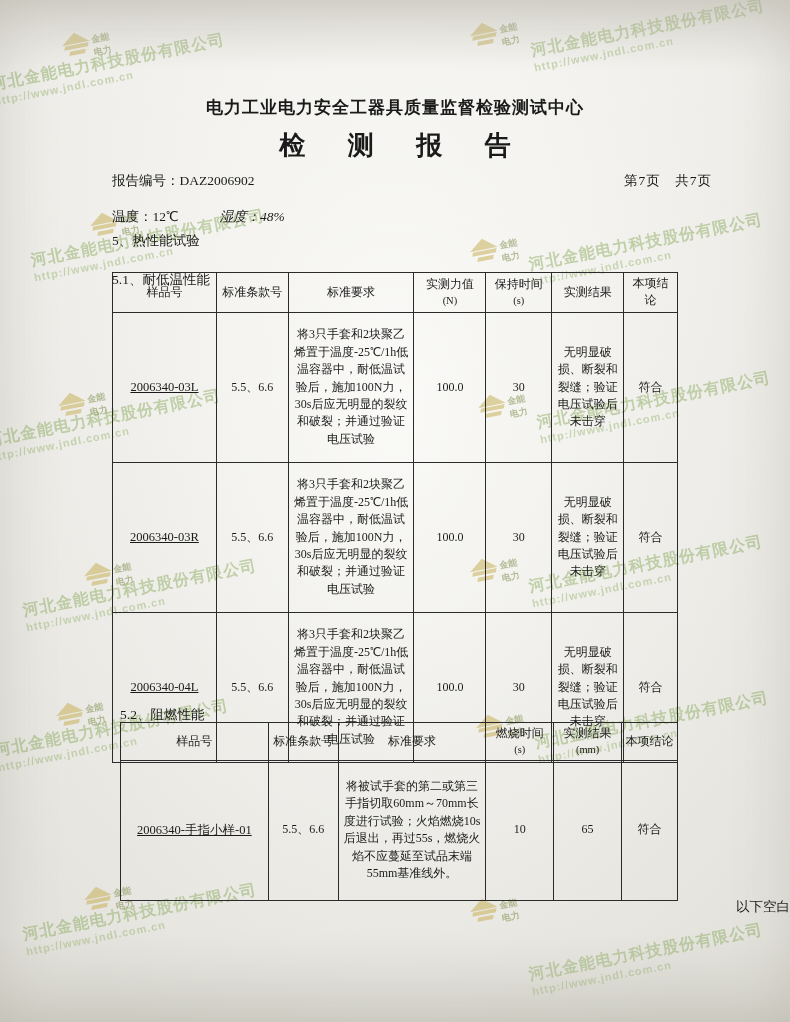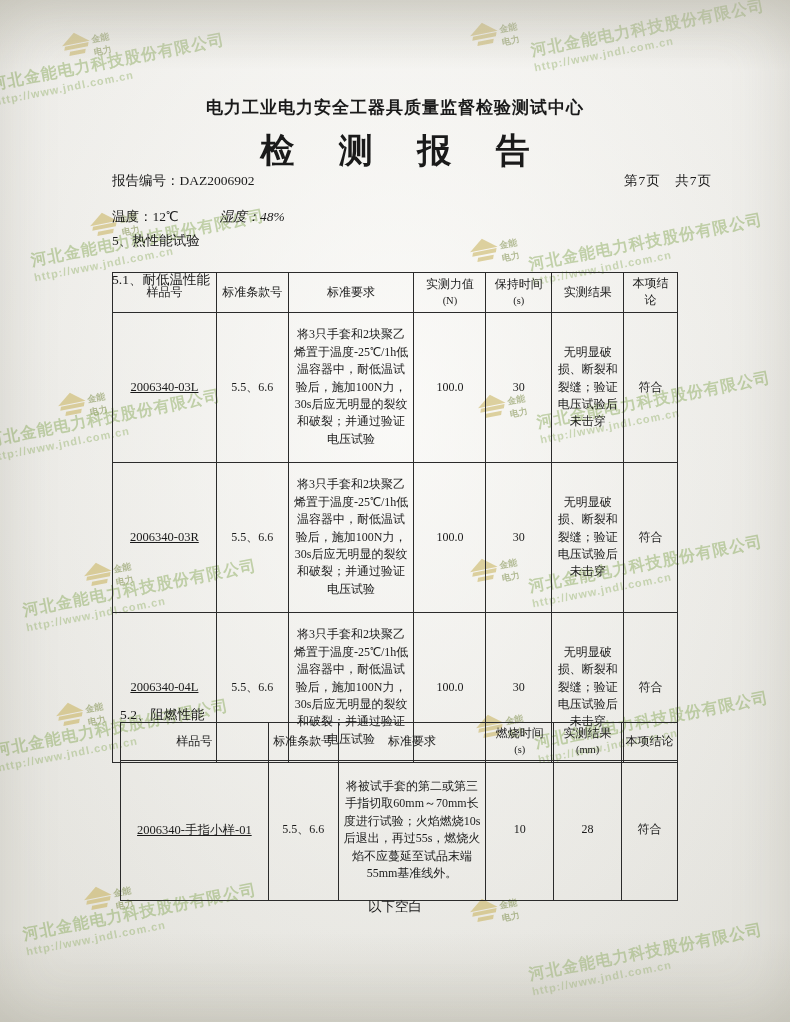--- a/index.html
+++ b/index.html
@@ -58,39 +58,39 @@
 
   
   .content{position:absolute;left:0;top:0;width:790px;height:1022px;}
 
   .org-title{
     position:absolute;left:0;right:0;top:96px;text-align:center;
     font-size:17px;font-weight:bold;letter-spacing:1px;
   }
   .main-title{
     position:absolute;left:0;right:0;top:128px;text-align:center;
-    font-size:34px;font-weight:bold;letter-spacing:18px;
+    font-size:26px;font-weight:bold;letter-spacing:18px;
     text-indent:18px;
   }
   .report-no{
     position:absolute;left:112px;top:172px;font-size:13.5px;
   }
   .page-no{
     position:absolute;right:78px;top:172px;font-size:13.5px;letter-spacing:1px;
   }
   .env{
     position:absolute;left:112px;top:208px;font-size:13.5px;
   }
   .env span.hum{margin-left:41px;font-style:italic;}
 
   .sec1{position:absolute;left:112px;top:232px;font-size:13.5px;}
   .sec1b{position:absolute;left:112px;top:252px;font-size:13.5px;margin-top:19px;}
   .sec2{position:absolute;left:120px;top:706px;font-size:13.5px;}
   .footnote{
-    position:absolute;left:0;right:0;top:898px;text-align:center;font-size:13.5px;
+    position:absolute;left:0;right:0;top:898px;text-align:right;font-size:13.5px;
   }
 
   table.rep{
     position:absolute;
     border-collapse:collapse;
     font-size:12px;
     background:transparent;
   }
   table.rep th, table.rep td{
     border:1px solid #2b2b2b;
@@ -381,21 +381,21 @@
             <span>本项结论</span>
           </th>
         </tr>
       </thead>
       <tbody>
         <tr style="height:140px">
           <td class="cellnum">2006340-手指小样-01</td>
           <td>5.5、6.6</td>
           <td class="req">将被试手套的第二或第三手指切取60mm～70mm长度进行试验；火焰燃烧10s后退出，再过55s，燃烧火焰不应蔓延至试品末端55mm基准线外。</td>
           <td>10</td>
-          <td>28</td>
+          <td>65</td>
           <td>符合</td>
         </tr>
       </tbody>
     </table>
 
     <div class="footnote">以下空白</div>
   </div>
 
   <div class="topshade"></div>
   <div class="botshade"></div>

